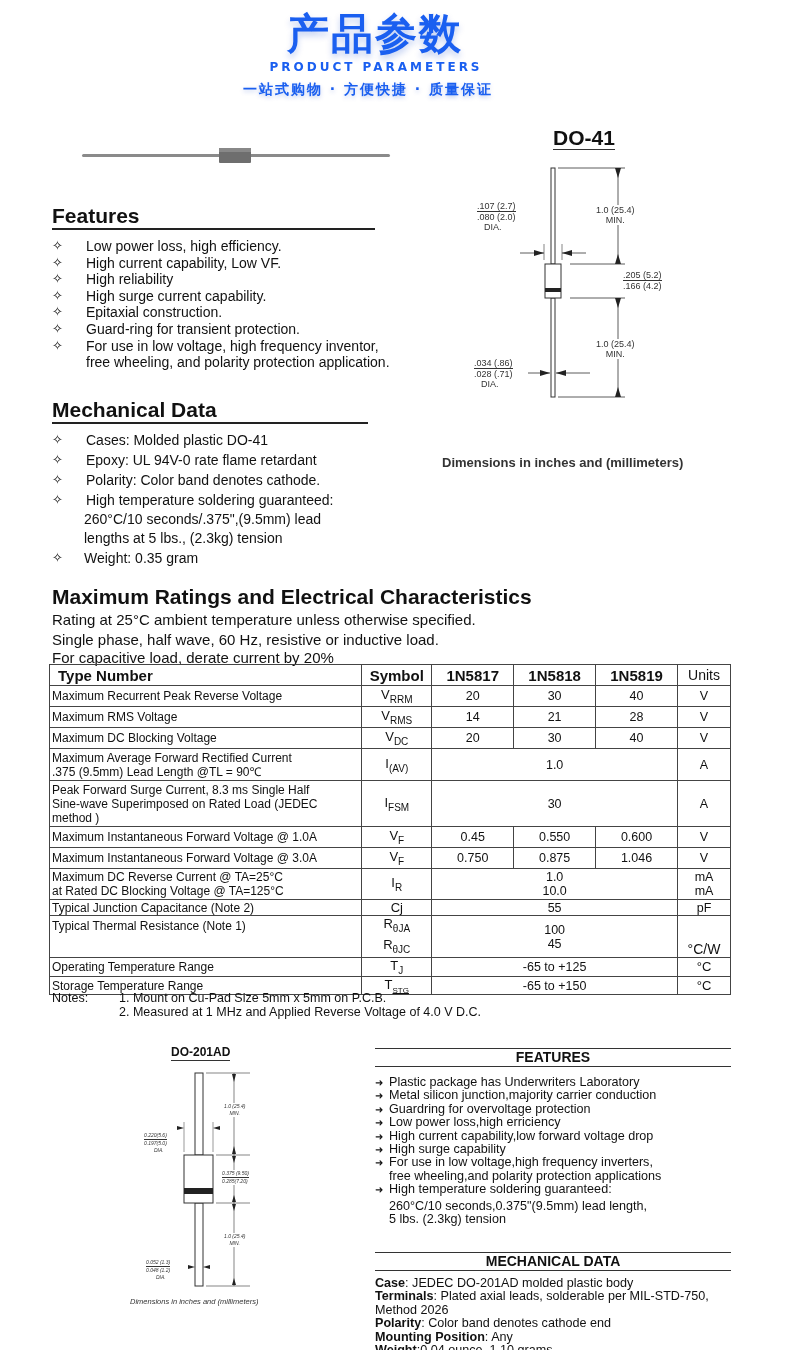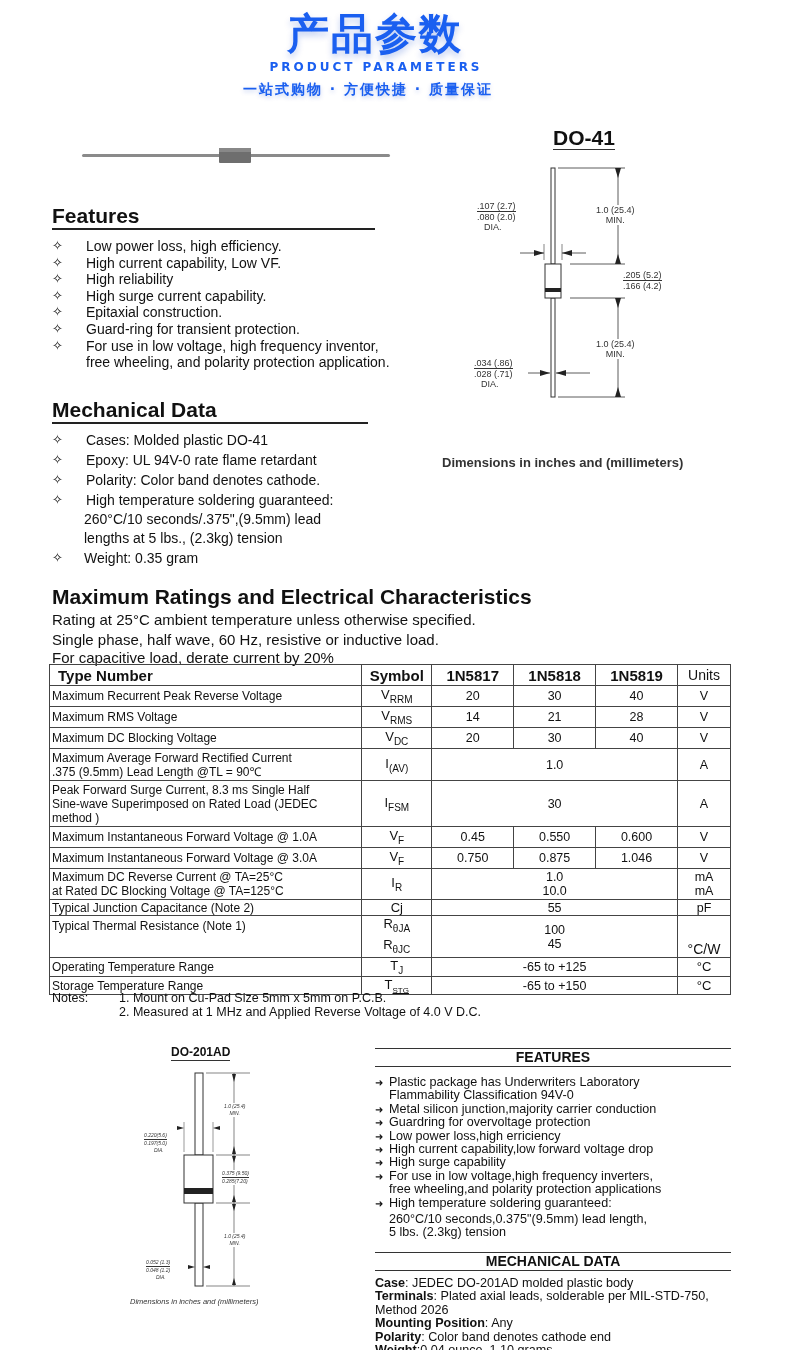--- a/index.html
+++ b/index.html
@@ -327,21 +327,20 @@
     <div style="padding-left:10px;">DIA.</div>
   </div>
 </div>
 <div class="abs" style="left:130px;top:1297px;font-size:7.5px;font-style:italic;color:#333;">Dimensions in inches and (millimeters)</div>
 
 <div class="abs hdr-bar" style="left:375px;top:1048px;width:356px;">FEATURES</div>
 <ul class="abs arrow" style="left:375px;top:1076px;width:360px;">
   <li>
       <span class="bullet">➜</span>
       <div>Plastic  package has Underwriters Laboratory</div>
-      <div>Flammability Classification 94V-0</div>
     </li>
   <li>
       <span class="bullet">➜</span>
       <div>Metal silicon junction,majority carrier conduction</div>
     </li>
   <li>
       <span class="bullet">➜</span>
       <div>Guardring for overvoltage protection</div>
     </li>
   <li>
@@ -367,16 +366,16 @@
       <div style="margin-top:3px;">260°C/10 seconds,0.375"(9.5mm) lead length,</div>
       <div>5 lbs. (2.3kg) tension</div>
     </li>
 </ul>
 
 <div class="abs hdr-bar" style="left:375px;top:1252px;width:356px;">MECHANICAL DATA</div>
 <div class="abs mech2" style="left:375px;top:1277px;width:360px;">
   <div><b>Case</b><span>: JEDEC DO-201AD molded plastic body</span></div>
   <div><b>Terminals</b><span>: Plated axial leads, solderable per MIL-STD-750,</span></div>
   <div>Method 2026</div>
+  <div><b>Polarity</b><span>: Color band denotes cathode end</span></div>
   <div><b>Mounting Position</b><span>: Any</span></div>
-  <div><b>Polarity</b><span>: Color band denotes cathode end</span></div>
   <div><b>Weight</b><span>:0.04 ounce, 1.10 grams</span></div>
 </div>
 
 </body></html>

